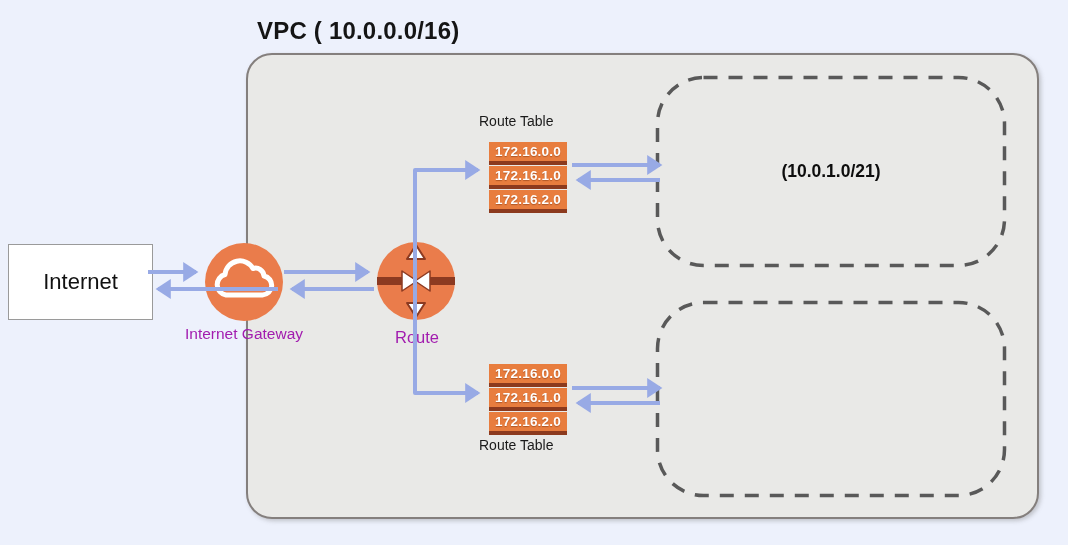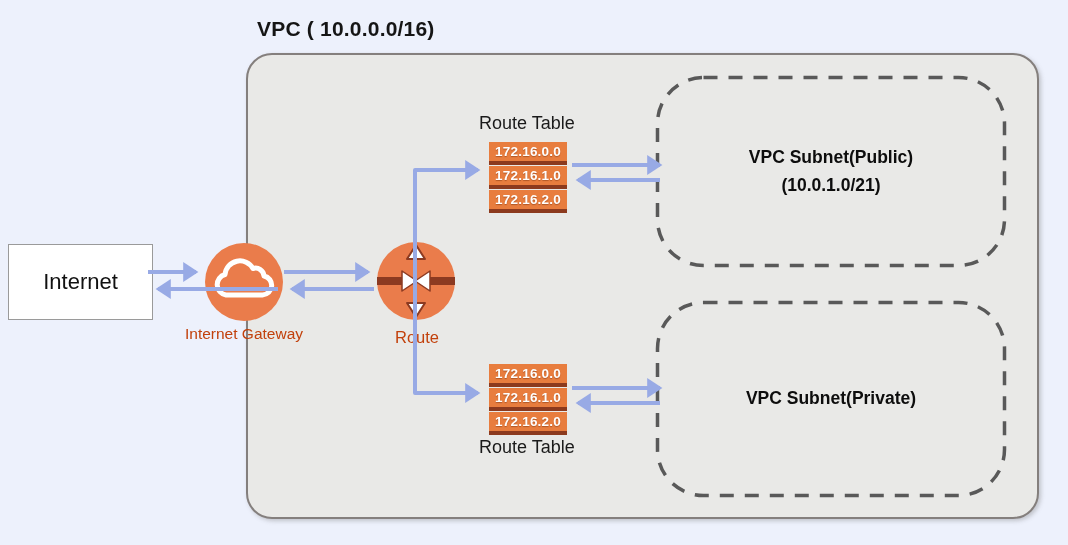--- a/index.html
+++ b/index.html
@@ -14,51 +14,51 @@
 
   .vpc-box {
     position: absolute; left: 246px; top: 53px; width: 793px; height: 466px;
     background: #E9E9E7;
     border: 2.5px solid #847F7D;
     border-radius: 26px;
     box-shadow: 2px 2px 4px rgba(110,110,110,0.35);
   }
   .vpc-title {
     position: absolute; left: 257px; top: 17px;
-    font-size: 21px; font-weight: bold; color: #151515;
+    font-size: 24px; font-weight: bold; color: #151515;
     letter-spacing: 0.2px;
   }
 
   .internet-box {
     position: absolute; left: 8px; top: 244px; width: 145px; height: 76px;
     background: #FFFFFF; border: 1.5px solid #9A9A9A;
     display: flex; align-items: center; justify-content: center;
   }
   .internet-box span { font-size: 22px; color: #111; }
 
   .icon-wrap { position: absolute; }
   .node-label {
     position: absolute; text-align: center;
-    font-size: 15.5px; color: #c2410c;
+    font-size: 15.5px; color: #a21caf;
   }
 
   .subnet {
     position: absolute; left: 655px; width: 352px;
     display: flex; flex-direction: column; align-items: center; justify-content: center;
   }
   .subnet.public  { top: 75px;  height: 193px; }
   .subnet.private { top: 300px; height: 198px; }
   .subnet svg.dash { position: absolute; left: 0; top: 0; }
   .subnet .sub-line {
     font-size: 17.5px; font-weight: bold; color: #0D0D0D;
     line-height: 1.55; text-align: center; position: relative;
   }
 
   .rt-label {
-    position: absolute; font-size: 18px; color: #1A1A1A;
+    position: absolute; font-size: 14px; color: #1A1A1A;
   }
   .rt-stack {
     position: absolute; left: 489px; width: 74px;
     display: flex; flex-direction: column; gap: 1px;
   }
   .rt-entry {
     width: 78px; height: 23px;
     background: #E87D3E;
     border-bottom: 4px solid #8C3A1E;
     color: #FFFFFF; font-size: 13.5px; font-weight: bold;
@@ -82,29 +82,27 @@
   <div class="vpc-title">VPC ( 10.0.0.0/16)</div>
 
   <div class="internet-box">
     <span>Internet</span>
   </div>
 
   <div class="subnet public">
     <svg class="dash" width="352" height="193">
       <rect x="2.5" y="2.5" width="347" height="188" rx="46" fill="none" stroke="#595959" stroke-width="3.5" stroke-dasharray="14 11"></rect>
     </svg>
-    <div class="sub-line">VPC Subnet(Public)</div>
     <div class="sub-line">(10.0.1.0/21)</div>
   </div>
 
   <div class="subnet private">
     <svg class="dash" width="352" height="198">
       <rect x="2.5" y="2.5" width="347" height="193" rx="46" fill="none" stroke="#595959" stroke-width="3.5" stroke-dasharray="14 11"></rect>
     </svg>
-    <div class="sub-line">VPC Subnet(Private)</div>
   </div>
 
   <div class="rt-label" style="left:479px; top:113px;">Route Table</div>
   <div class="rt-stack" style="top:142px;">
     <div class="rt-entry">172.16.0.0</div>
     <div class="rt-entry">172.16.1.0</div>
     <div class="rt-entry">172.16.2.0</div>
   </div>
 
   <div class="rt-stack" style="top:364px;">

